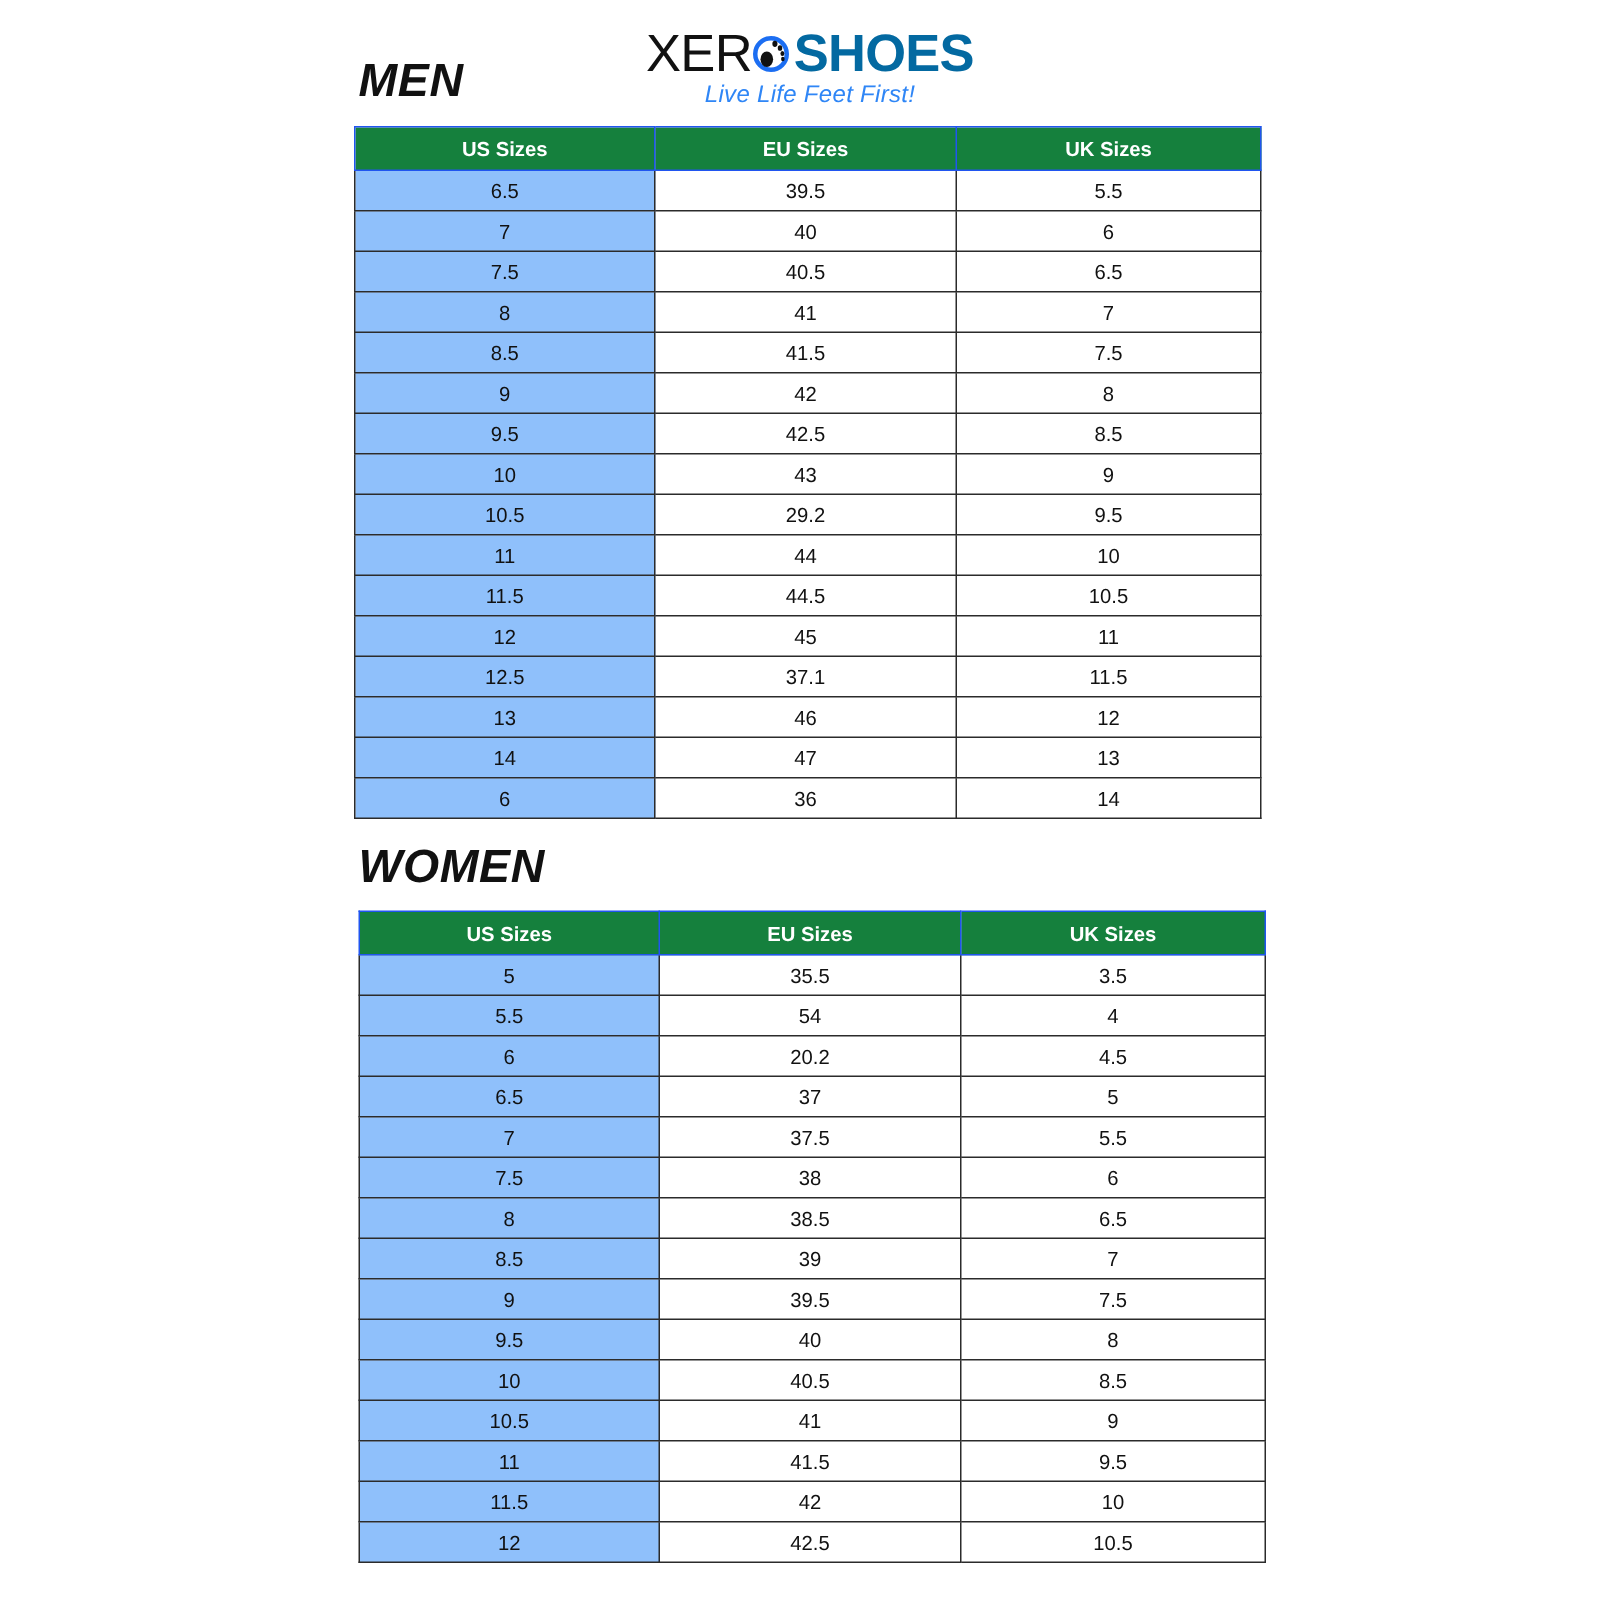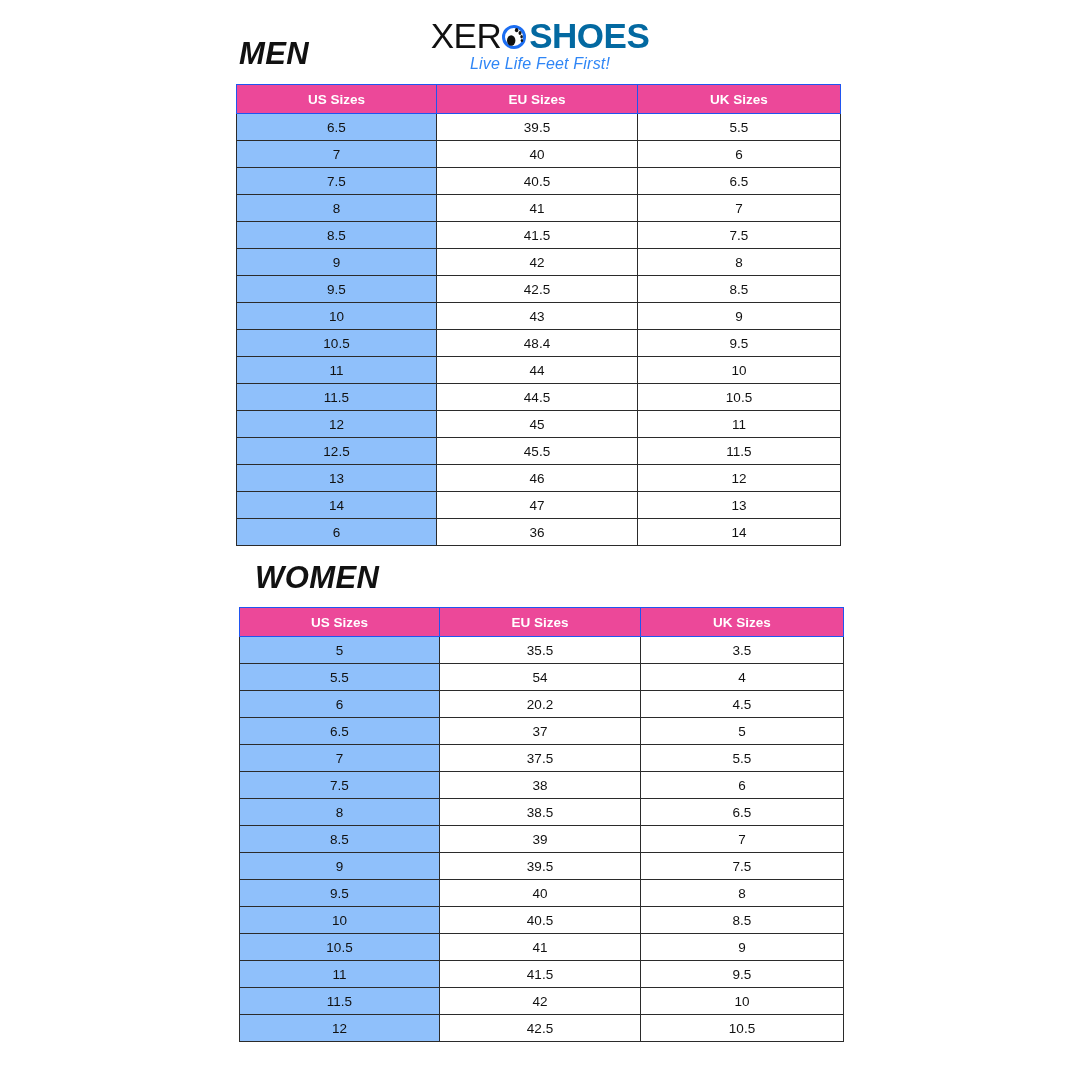--- a/index.html
+++ b/index.html
@@ -87,21 +87,20 @@
   }
   #men-title {
     position: absolute;
     left: 239px;
     top: 36px;
   }
   #women-title {
     position: absolute;
     left: 239px;
     top: 560px;
-    margin-left: 16px;
   }
 
   
   table.size-table {
     position: absolute;
     border-collapse: collapse;
     table-layout: fixed;
   }
   #men-table {
     left: 236px;
@@ -115,21 +114,21 @@
   }
   table.size-table th,
   table.size-table td {
     border: 1px solid #2b2b2b;
     text-align: center;
     font-size: 13.5px;
     height: 22px;
     padding: 2px 0;
   }
   table.size-table thead th {
-    background: #ec4899;
+    background: #15803d;
     color: #ffffff;
     font-weight: bold;
     font-size: 13.5px;
     border-color: #2055f0;
     height: 24px;
   }
   table.size-table tbody td.us-col {
     background: #8fc0fb;
     color: #111111;
   }
@@ -210,41 +209,41 @@
           <td>42.5</td>
           <td>8.5</td>
         </tr>
       <tr>
           <td class="us-col">10</td>
           <td>43</td>
           <td>9</td>
         </tr>
       <tr>
           <td class="us-col">10.5</td>
-          <td>48.4</td>
+          <td>29.2</td>
           <td>9.5</td>
         </tr>
       <tr>
           <td class="us-col">11</td>
           <td>44</td>
           <td>10</td>
         </tr>
       <tr>
           <td class="us-col">11.5</td>
           <td>44.5</td>
           <td>10.5</td>
         </tr>
       <tr>
           <td class="us-col">12</td>
           <td>45</td>
           <td>11</td>
         </tr>
       <tr>
           <td class="us-col">12.5</td>
-          <td>45.5</td>
+          <td>37.1</td>
           <td>11.5</td>
         </tr>
       <tr>
           <td class="us-col">13</td>
           <td>46</td>
           <td>12</td>
         </tr>
       <tr>
           <td class="us-col">14</td>
           <td>47</td>

